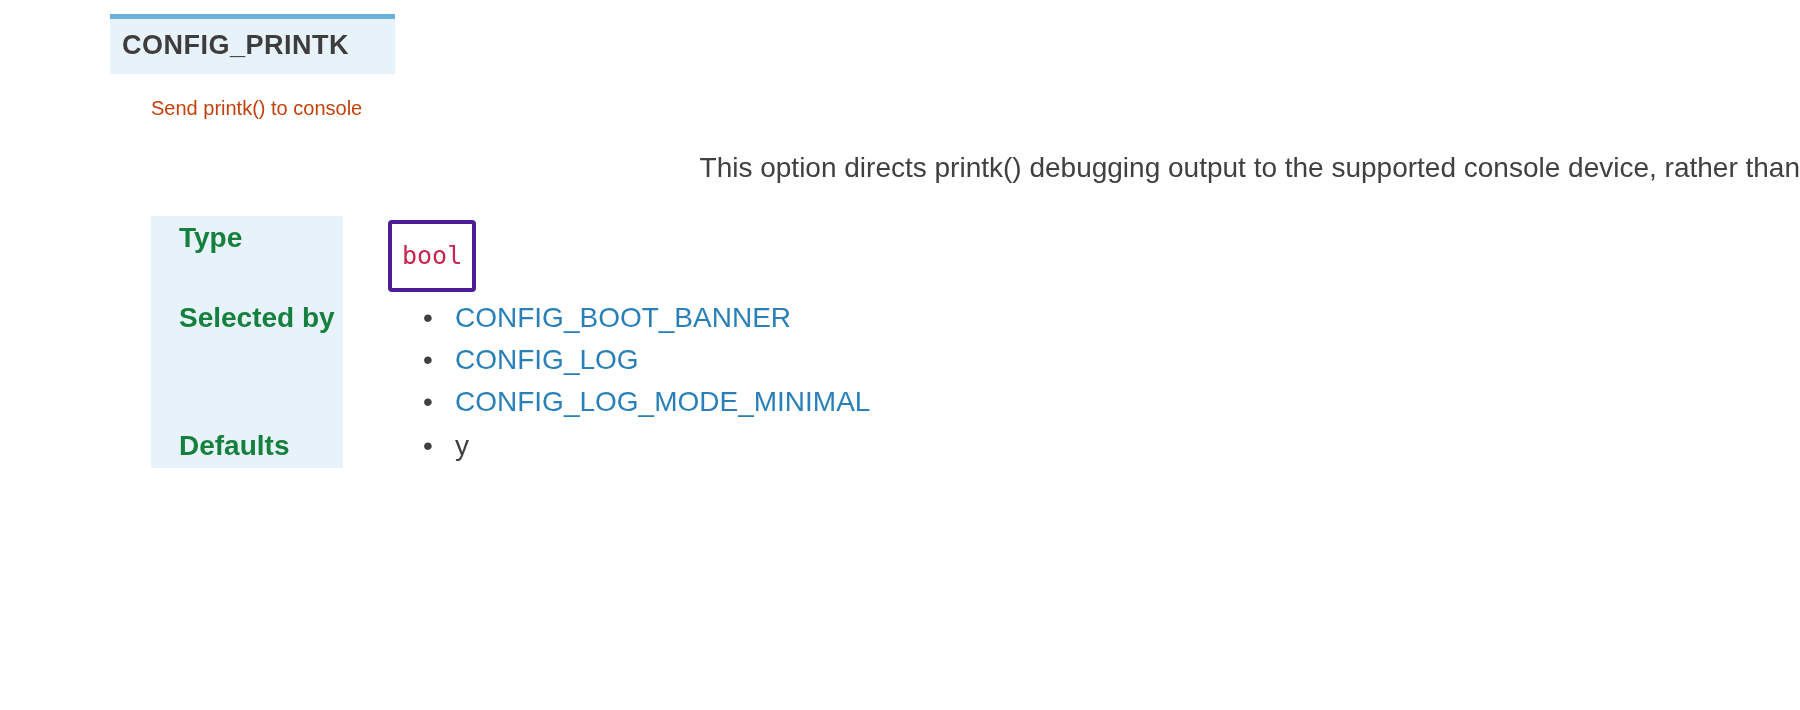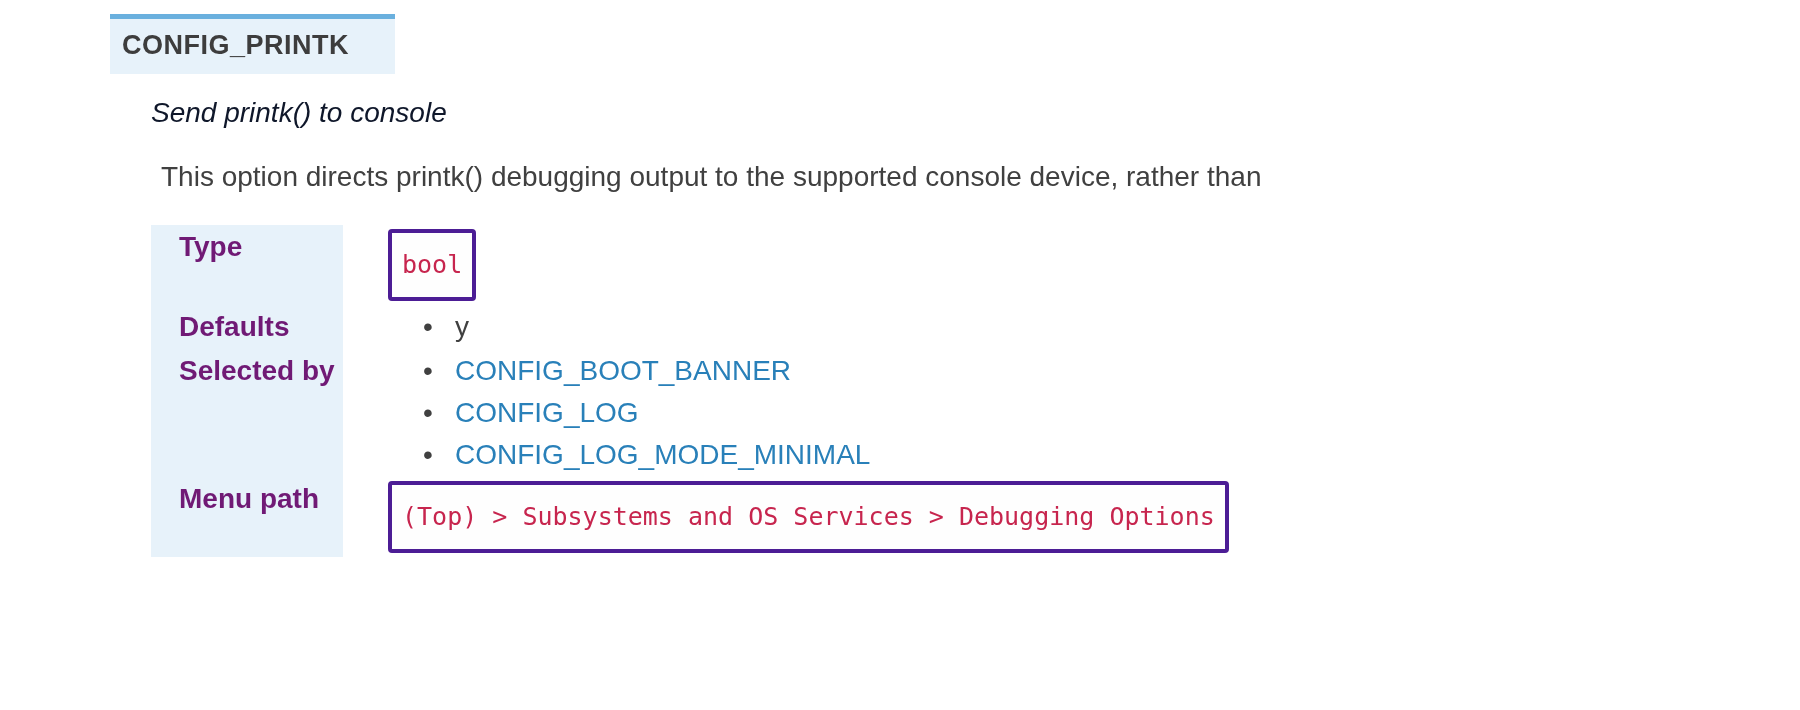--- a/index.html
+++ b/index.html
@@ -23,43 +23,43 @@
     background: #e7f2fa;
     font-size: 27px;
     font-weight: bold;
     color: #3d3d3d;
     padding: 11px 46px 13px 12px;
     letter-spacing: 0.5px;
   }
   .body-indent { margin-left: 41px; }
   .subtitle {
     margin-top: 23px;
-    font-size: 28px;
-    font-style: italic;
-    color: #0f172a;
+    font-size: 20px;
+    color: #c2410c;
   }
   .desc {
     margin-top: 26px;
     font-size: 28px;
     line-height: 43px;
     color: #404040;
+    text-align: right;
   }
   table.fields {
     margin-top: 27px;
     border-collapse: collapse;
   }
   .fields th {
     background: #e7f2fa;
     min-width: 192px;
     text-align: left;
     vertical-align: top;
     font-size: 28px;
     line-height: 42px;
     font-weight: bold;
-    color: #701a75;
+    color: #15803d;
     padding: 1px 6px 1px 28px;
     white-space: nowrap;
   }
   .fields td {
     vertical-align: top;
     font-size: 28px;
     line-height: 42px;
     padding: 1px 0 1px 45px;
     white-space: nowrap;
   }
@@ -104,55 +104,49 @@
     <table class="fields">
       <tbody>
         <tr>
           <th>Type</th>
           <td>
             <span class="code">bool</span>
           </td>
         </tr>
 
         <tr>
-          <th>Defaults</th>
-          <td>
-            <div class="blist">
-              <div class="bitem">
-                <span class="bullet"></span>
-                <span>y</span>
-              </div>
-            </div>
-          </td>
-        </tr>
-
-        <tr>
           <th>Selected by</th>
           <td>
             <div class="blist">
               <div class="bitem">
                 <span class="bullet"></span>
                 <a class="klink">CONFIG_BOOT_BANNER</a>
               </div>
               <div class="bitem">
                 <span class="bullet"></span>
                 <a class="klink">CONFIG_LOG</a>
               </div>
               <div class="bitem">
                 <span class="bullet"></span>
                 <a class="klink">CONFIG_LOG_MODE_MINIMAL</a>
               </div>
             </div>
           </td>
         </tr>
 
-
         <tr>
-          <th>Menu path</th>
+          <th>Defaults</th>
           <td>
-            <span class="code">(Top) &gt; Subsystems and OS Services &gt; Debugging Options</span>
+            <div class="blist">
+              <div class="bitem">
+                <span class="bullet"></span>
+                <span>y</span>
+              </div>
+            </div>
           </td>
         </tr>
+
+
       </tbody>
     </table>
 
   </div>
 </div>
 
 </body></html>

